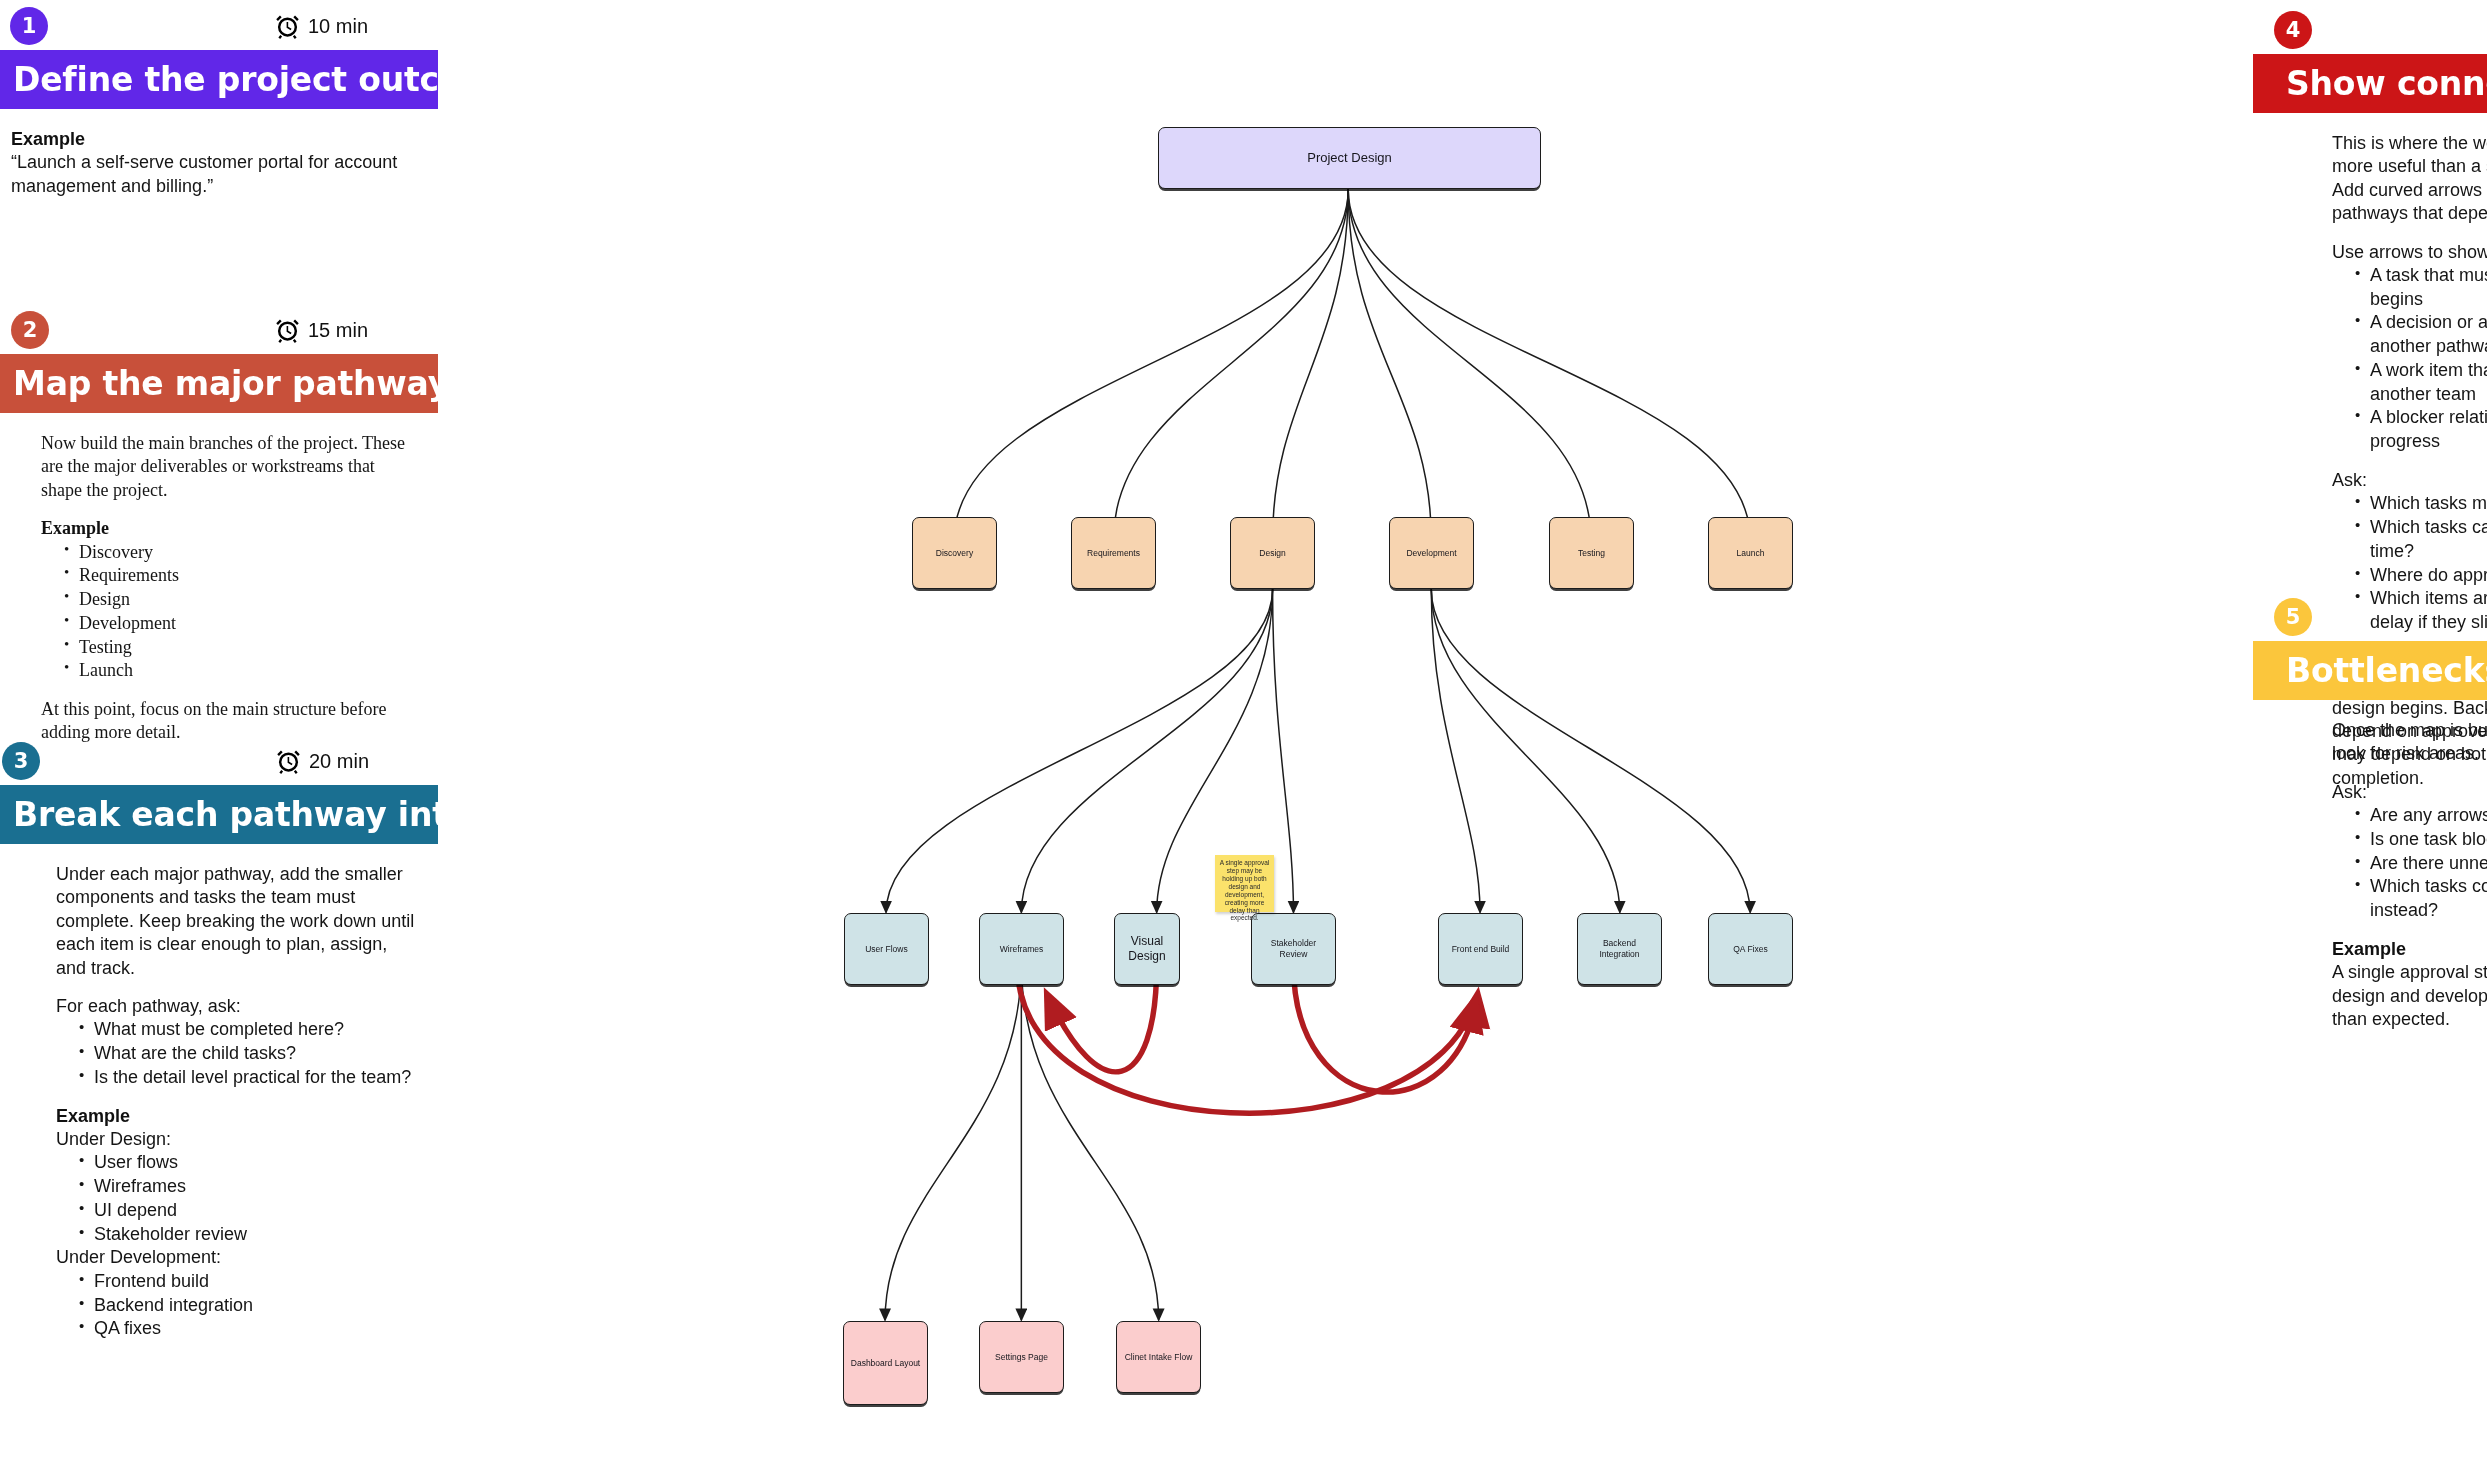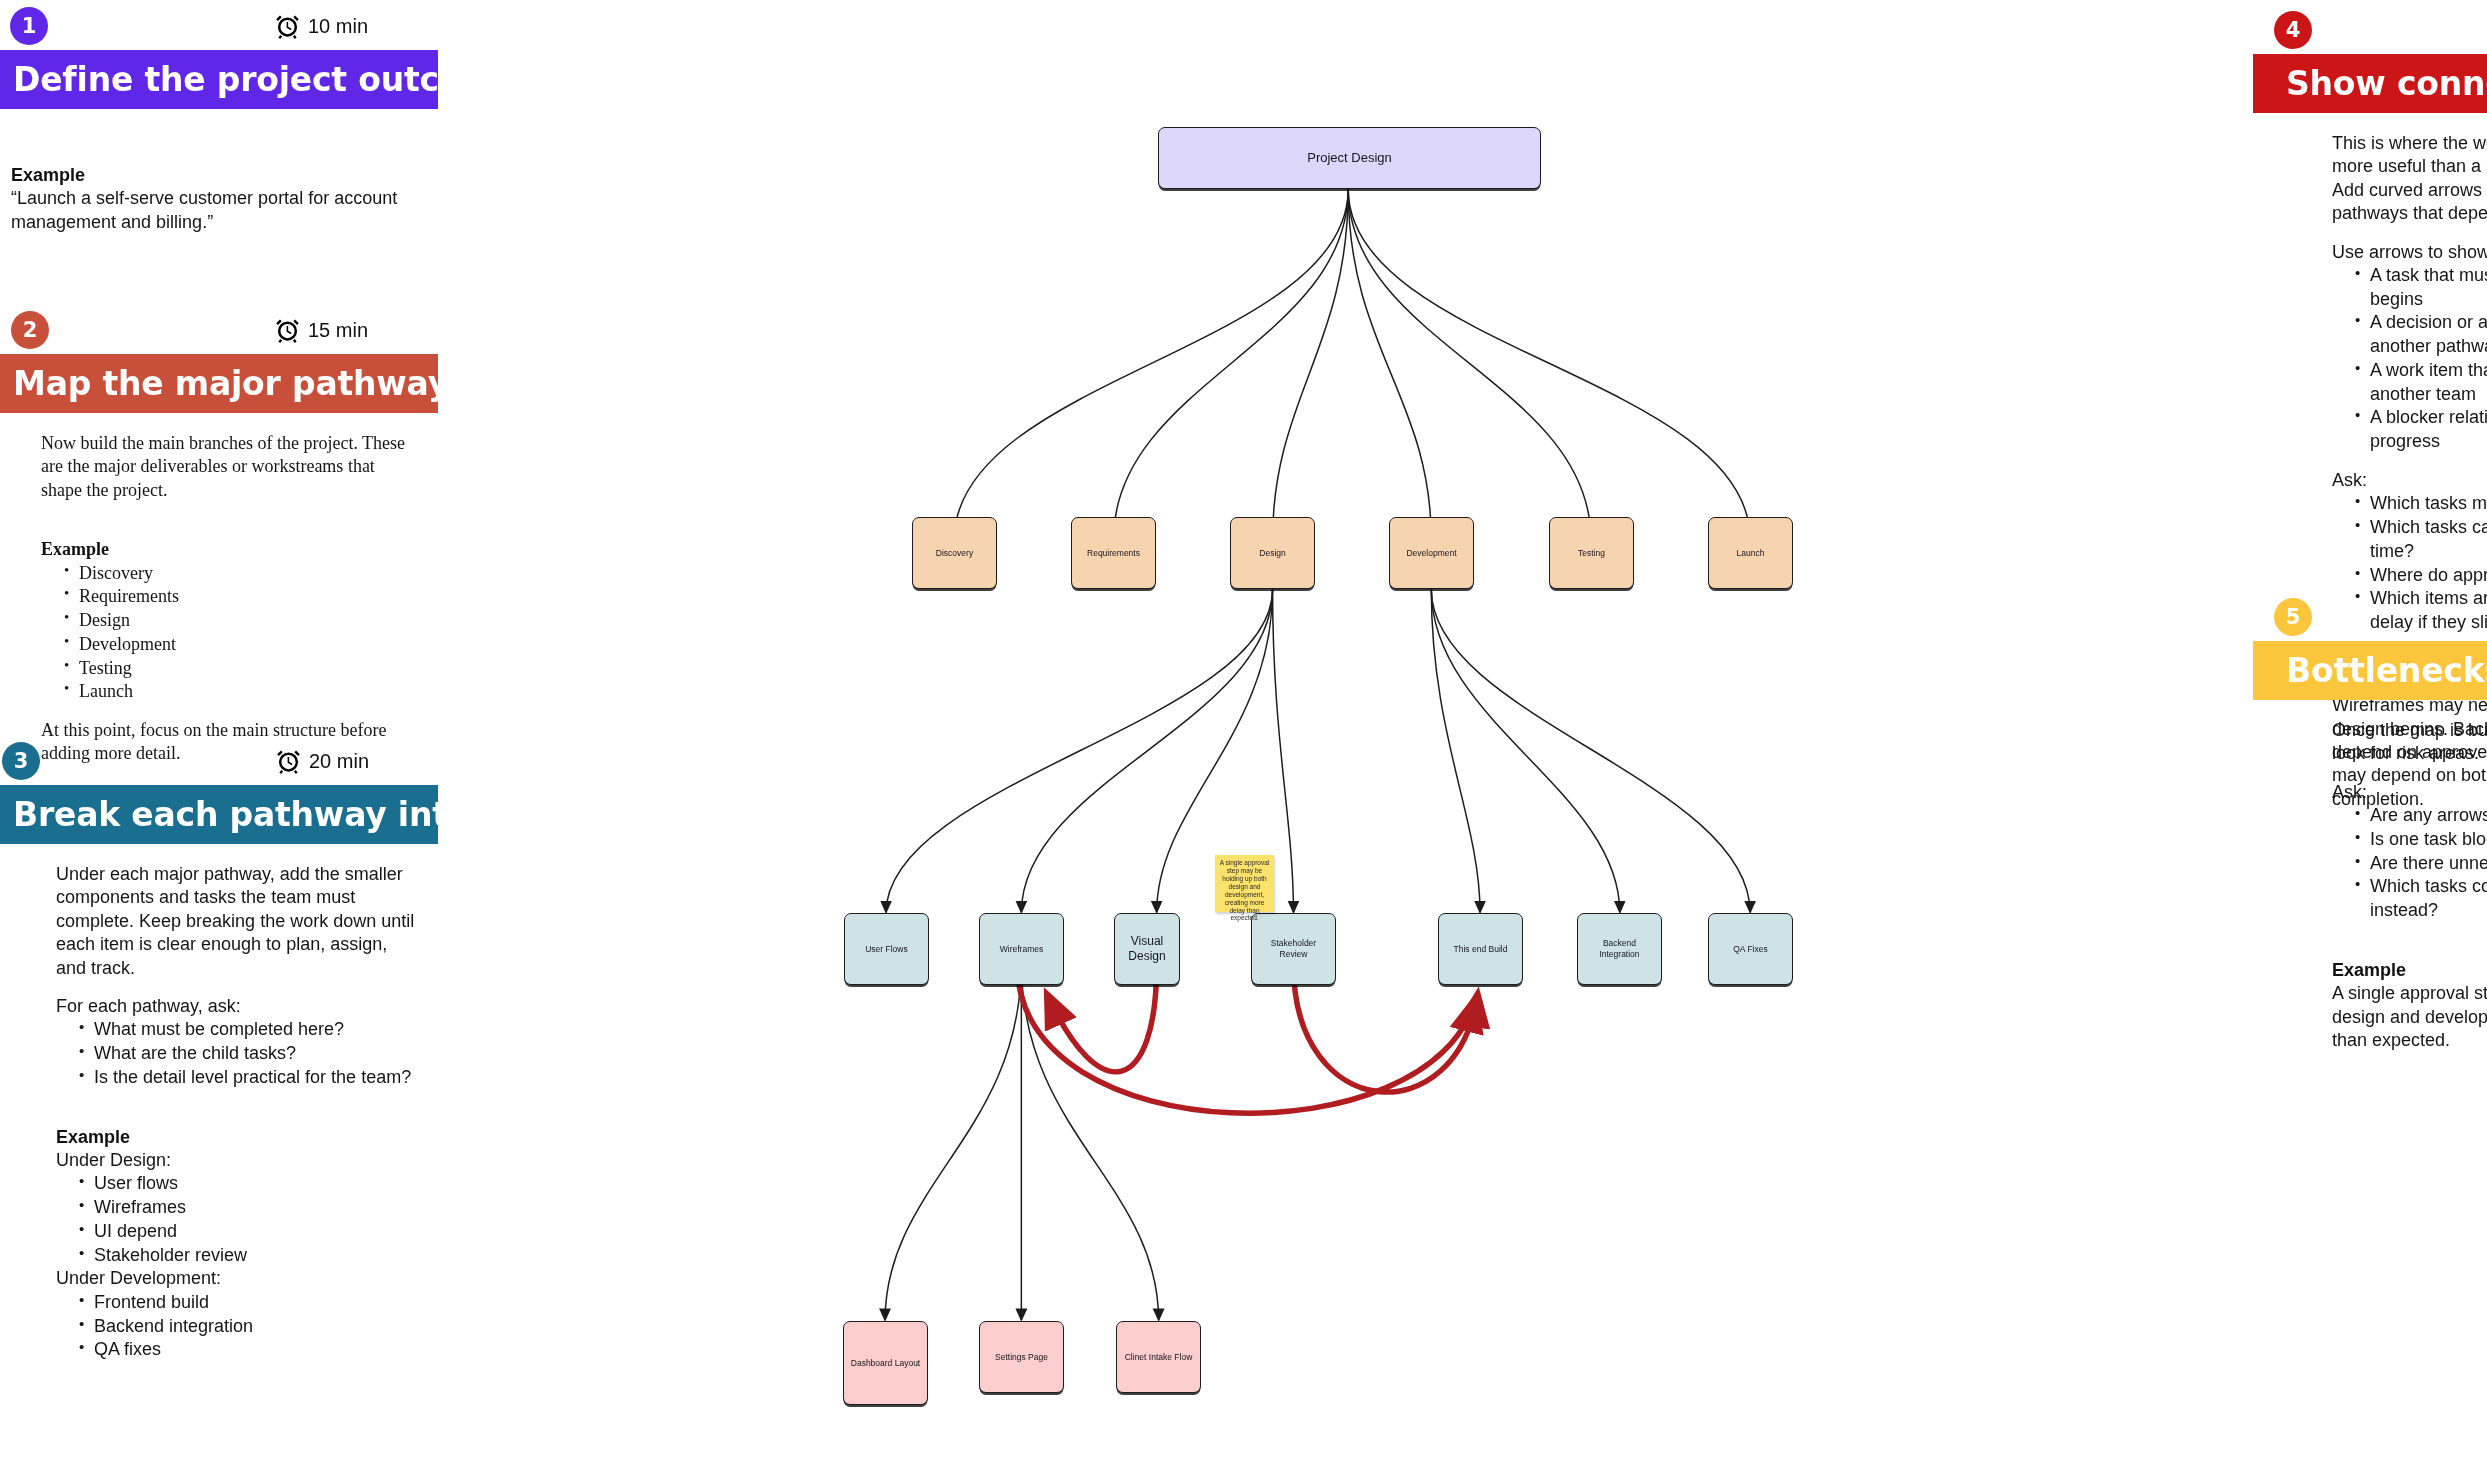--- a/index.html
+++ b/index.html
@@ -44,21 +44,21 @@
   }
   .body-wrap .tight { margin-bottom: 0; }
   ul.bul { list-style: none; margin: 0 0 15px 0; padding-left: 23px; }
   ul.bul li {
     font-size: 18px; line-height: 1.32; color: #151515;
     position: relative; padding-left: 15px;
   }
   ul.bul li:before {
     content: "\2022"; position: absolute; left: 0; top: -1px; font-size: 15px;
   }
-  .hdr { font-size: 18px; font-weight: 700; color: #111; line-height: 1.3; margin-top: 36px; }
+  .hdr { font-size: 18px; font-weight: 700; color: #111; line-height: 1.3; }
   .sub { font-size: 18px; color: #151515; line-height: 1.3; }
 
   
   #diagram { position: absolute; left: 0; top: 0; width: 2678px; height: 1478px; pointer-events: none; }
   .node {
     position: absolute;
     display: flex; align-items: center; justify-content: center; text-align: center;
     border: 1.5px solid #1c1c1c; border-radius: 7px;
     color: #16161c; line-height: 1.25;
     box-shadow: 0 2.5px 0 -0.5px rgba(0,0,0,0.75);
@@ -126,21 +126,21 @@
   <div class="node n-path" style="left:1071px; top:517px; width:85px; height:72px; font-size:8.5px;">Requirements</div>
   <div class="node n-path" style="left:1230px; top:517px; width:85px; height:72px; font-size:8.5px;">Design</div>
   <div class="node n-path" style="left:1389px; top:517px; width:85px; height:72px; font-size:8.5px;">Development</div>
   <div class="node n-path" style="left:1549px; top:517px; width:85px; height:72px; font-size:8.5px;">Testing</div>
   <div class="node n-path" style="left:1708px; top:517px; width:85px; height:72px; font-size:8.5px;">Launch</div>
 
   <div class="node n-sub" style="left:844px; top:913px; width:85px; height:72px; font-size:8.5px;">User Flows</div>
   <div class="node n-sub" style="left:979px; top:913px; width:85px; height:72px; font-size:8.5px;">Wireframes</div>
   <div class="node n-sub" style="left:1114px; top:913px; width:66px; height:72px; font-size:12px;">Visual Design</div>
   <div class="node n-sub" style="left:1251px; top:913px; width:85px; height:72px; font-size:8.5px; padding:0 7px;">Stakeholder Review</div>
-  <div class="node n-sub" style="left:1438px; top:913px; width:85px; height:72px; font-size:8.5px;">This end Build</div>
+  <div class="node n-sub" style="left:1438px; top:913px; width:85px; height:72px; font-size:8.5px;">Front end Build</div>
   <div class="node n-sub" style="left:1577px; top:913px; width:85px; height:72px; font-size:8.5px; padding:0 7px;">Backend Integration</div>
   <div class="node n-sub" style="left:1708px; top:913px; width:85px; height:72px; font-size:8.5px;">QA Fixes</div>
 
   <div class="node n-leaf" style="left:843px; top:1321px; width:85px; height:84px; font-size:8.5px;">Dashboard Layout</div>
   <div class="node n-leaf" style="left:979px; top:1321px; width:85px; height:72px; font-size:8.5px;">Settings Page</div>
   <div class="node n-leaf" style="left:1116px; top:1321px; width:85px; height:72px; font-size:8.5px;text-align:right;">Clinet Intake Flow</div>
 
   <div class="sticky" style="left:1215px; top:855px; width:59px; height:57px;">A single approval step may be holding up both design and development, creating more delay than expected.</div>
 
   <div class="step-card" style="left:0; top:0; width:438px;">

